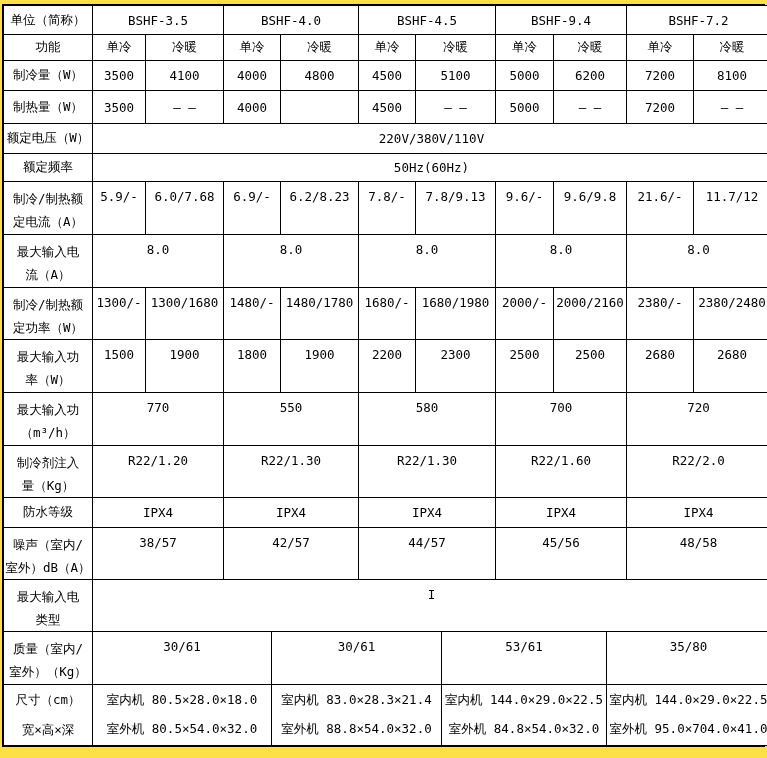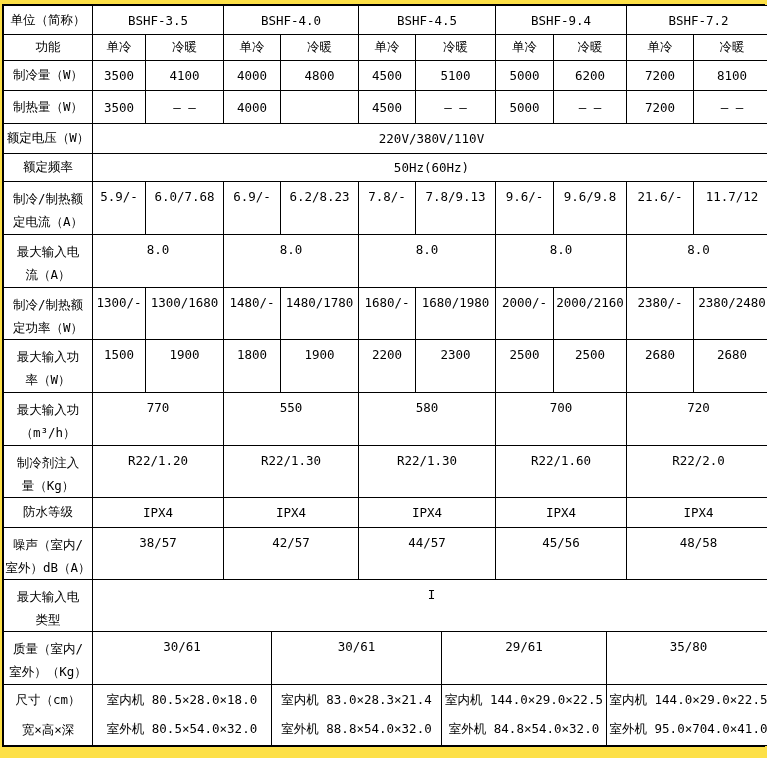--- a/index.html
+++ b/index.html
@@ -215,21 +215,21 @@
         <col style="width:165px">
           <col style="width:164px">
       </colgroup>
 
       <tbody>
           <tr class="r16 tall">
         <td class="lbl">质量（室内/
 室外）（Kg）</td>
         <td class="val">30/61</td>
         <td class="val">30/61</td>
-        <td class="val">29/61</td>
+        <td class="val">53/61</td>
         <td class="val">35/80</td>
       </tr>
 
       <tr class="r17 dims">
         <td class="lbl">尺寸（cm）
 宽×高×深</td>
         <td>
           <div class="dimline">室内机 80.5×28.0×18.0</div>
           <div class="dimline">室外机 80.5×54.0×32.0</div>
         </td>

